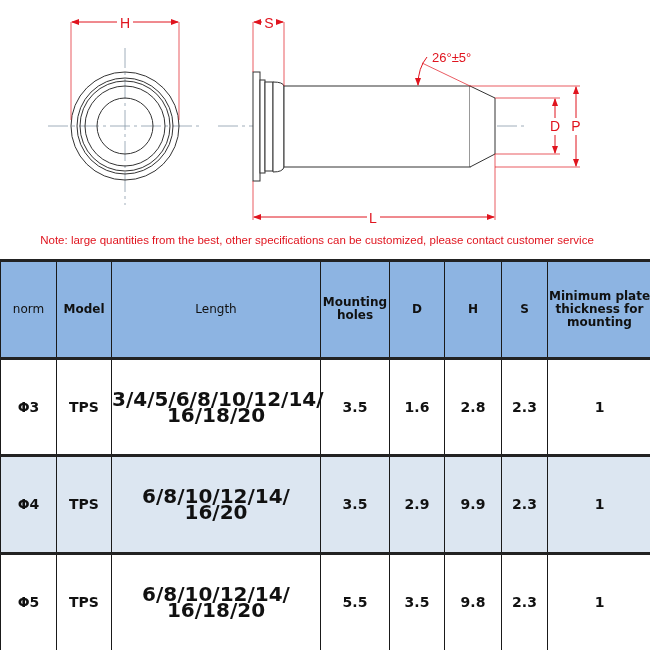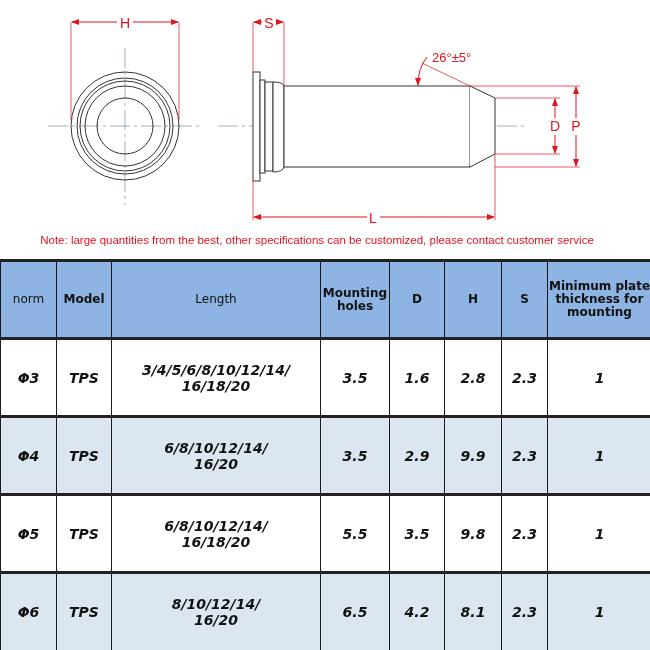--- a/index.html
+++ b/index.html
@@ -4,22 +4,22 @@
 <style>
   html, body { margin:0; padding:0; background:#fff; }
   body { width:650px; height:650px; position:relative; overflow:hidden; font-family:"Liberation Sans", sans-serif; }
   .drawing { position:absolute; left:0; top:0; width:650px; height:230px; }
   .note { position:absolute; left:0; top:234px; width:634px; text-align:center; color:#e0141e; font-size:11.5px; font-family:"Liberation Sans", sans-serif; }
   table.spec { position:absolute; left:0; top:259px; width:651px; height:392px; border-collapse:collapse; table-layout:fixed; }
   table.spec td, table.spec th { border:1.5px solid #1a1a1a; text-align:center; vertical-align:middle; font-family:"DejaVu Sans", sans-serif; color:#111; padding:0; }
   table.spec tr { border-top:3px solid #222; }
   table.spec th { background:#8db4e2; font-weight:bold; font-size:12px; line-height:13px; }
   table.spec th.norm { font-weight:normal; }
-  table.spec td { font-weight:bold; font-size:14px; line-height:16px;font-style:italic; }
-  table.spec td.len { font-size:14px; }
+  table.spec td { font-weight:bold; font-size:14px; line-height:16px; }
+  table.spec td.len { font-size:20px; }
   tr.alt td { background:#dce6f1; }
   tr.hdr { height:78px; }
   tr.row { height:78px; }
 </style>
 </head>
 <body>
 
 <svg class="drawing" viewBox="0 0 650 230" width="650" height="230">
   <defs>
     <marker id="arr" markerWidth="8" markerHeight="6" refX="7" refY="3" orient="auto-start-reverse">
@@ -140,27 +140,14 @@
     <td class="len">
           <div>6/8/10/12/14/</div>
           <div>16/18/20</div>
         </td>
     <td>5.5</td>
     <td>3.5</td>
     <td>9.8</td>
     <td>2.3</td>
     <td>1</td>
   </tr>
-  <tr class="row alt">
-    <td>Φ6</td>
-    <td>TPS</td>
-    <td class="len">
-          <div>8/10/12/14/</div>
-          <div>16/20</div>
-        </td>
-    <td>6.5</td>
-    <td>4.2</td>
-    <td>8.1</td>
-    <td>2.3</td>
-    <td>1</td>
-  </tr>
 </tbody>
   </table>
 
 </body></html>

